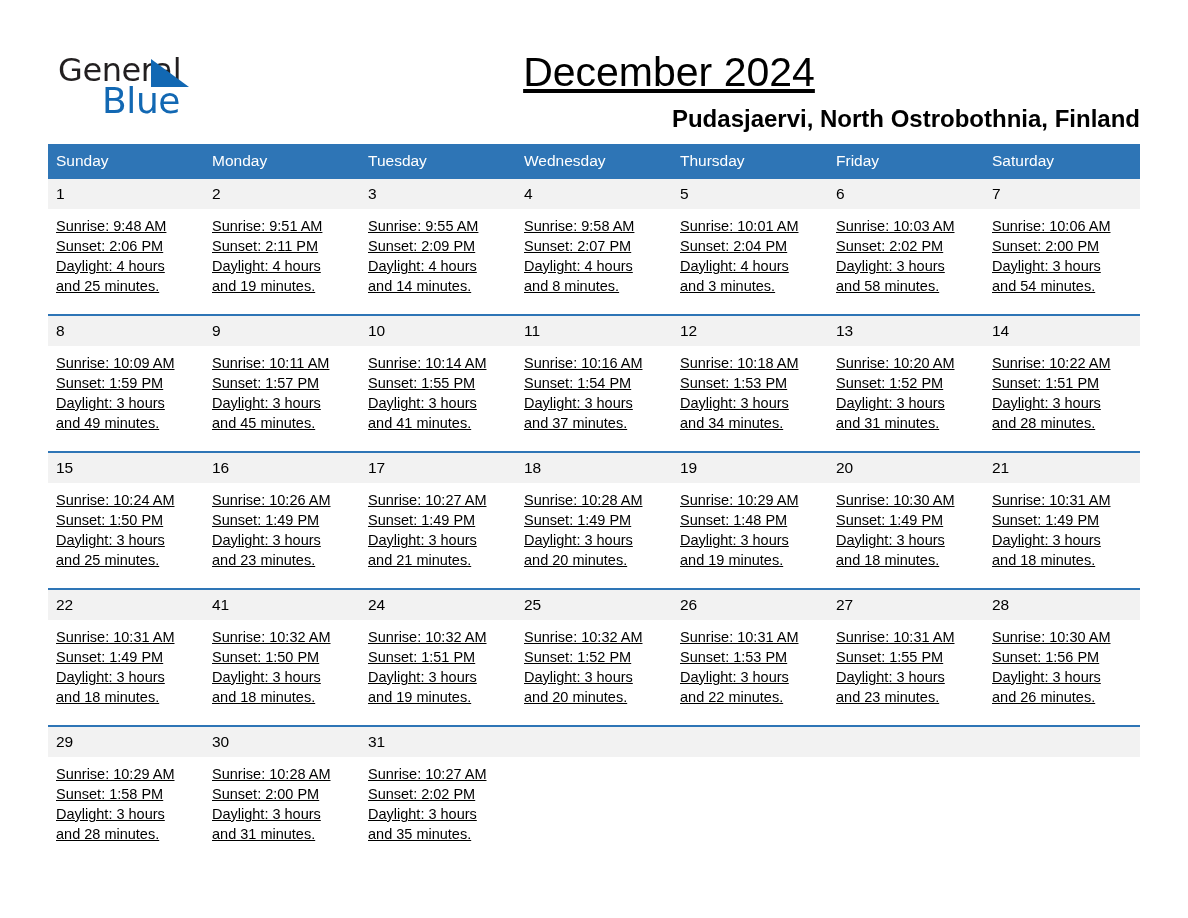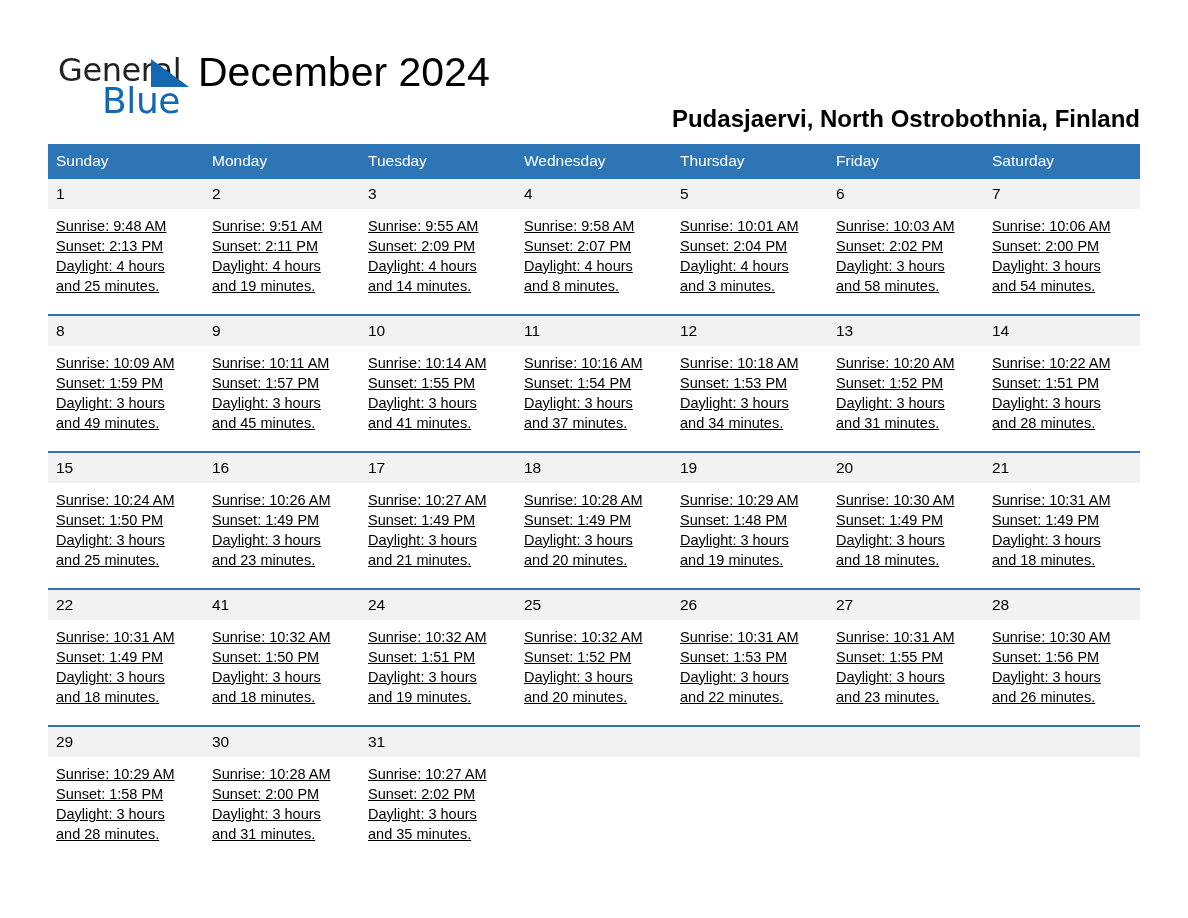--- a/index.html
+++ b/index.html
@@ -62,23 +62,24 @@
     left: 54px;
     top: 39px;
     font-size: 36px;
     line-height: 32px;
     letter-spacing: -0.4px;
     color: #1268b3;
     font-family: "DejaVu Sans", sans-serif;
     font-weight: 400;
   }
   .title-block {
-    text-align: left;
+    text-align: center;
     flex: 1;
     padding-top: 2px;
+    text-decoration: underline;
   }
   .cal-title {
     font-size: 41px;
     line-height: 48px;
     font-weight: 400;
     color: #000;
     letter-spacing: 0px;
   }
 
   .cal-subtitle {
@@ -174,21 +175,21 @@
         <th>Friday</th>
         <th>Saturday</th>
       </tr>
     </thead>
     <tbody id="calendar-body">
         <tr class="week">
           <td class="day">
             <div class="daynum">1</div>
             <div class="info">
               <div>Sunrise: 9:48 AM</div>
-              <div>Sunset: 2:13 PM</div>
+              <div>Sunset: 2:06 PM</div>
               <div>Daylight: 4 hours</div>
               <div>and 25 minutes.</div>
             </div>
           </td>
           <td class="day">
             <div class="daynum">2</div>
             <div class="info">
               <div>Sunrise: 9:51 AM</div>
               <div>Sunset: 2:11 PM</div>
               <div>Daylight: 4 hours</div>

